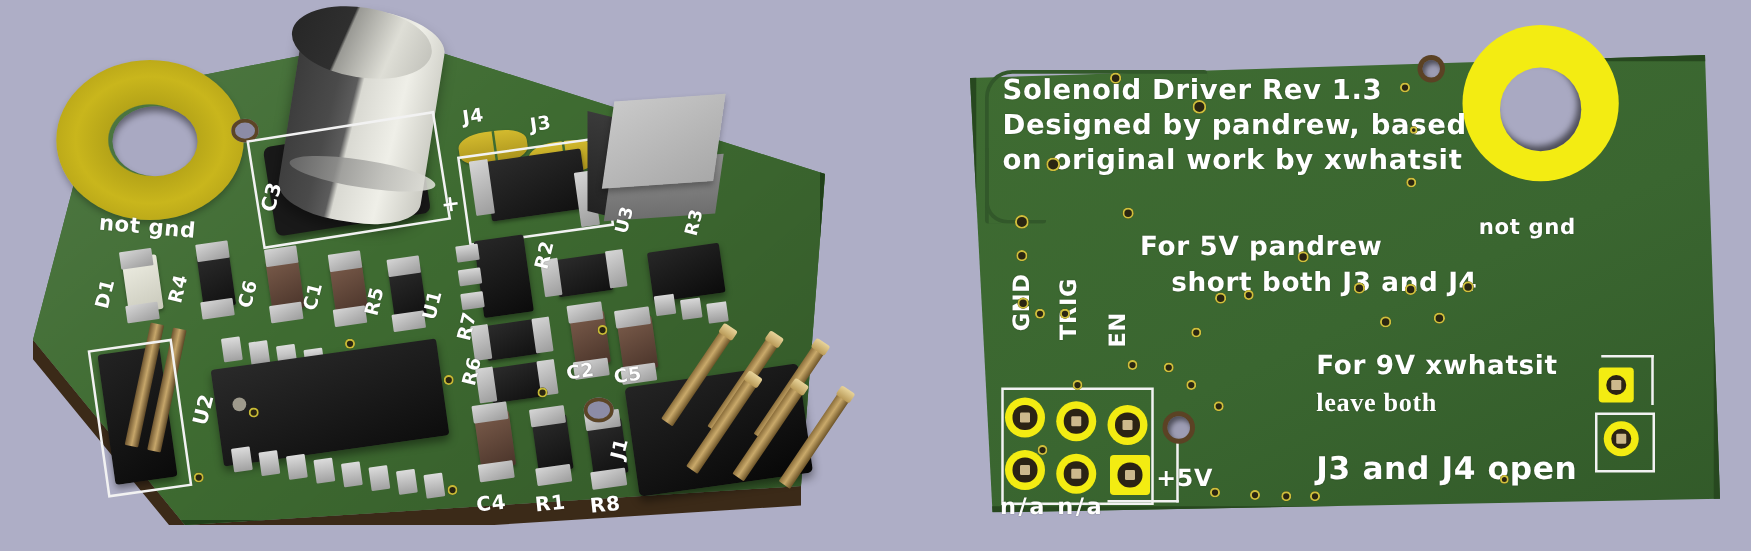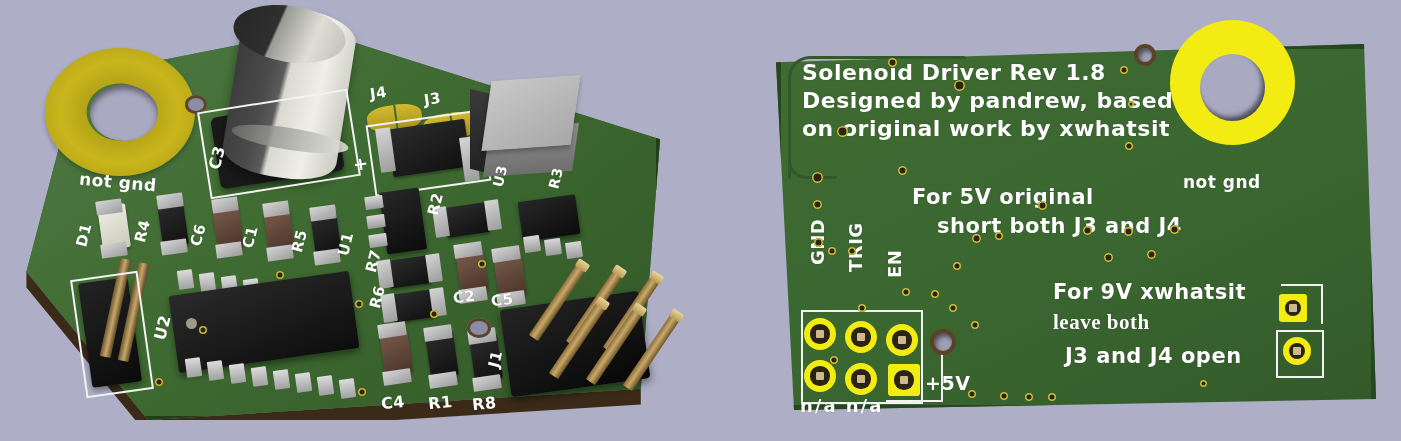--- a/index.html
+++ b/index.html
@@ -369,30 +369,30 @@
     <div class="pcb-right-border"></div>
 
     <div class="trace" style="left:88px;top:56px;width:175px;height:120px;border-right:none;border-bottom:none;border-top-left-radius:22px;"></div>
     <div class="trace" style="left:88px;top:118px;width:46px;height:58px;border-right:none;border-top:none;border-bottom-left-radius:18px;"></div>
 
     <div class="ring-right"></div>
     <div class="ring-right-hole"></div>
     <div class="silk" style="left:483px;top:172px;font-size:17px;">not gnd</div>
     <div class="npth" style="left:438px;top:48px;width:14px;height:14px;"></div>
 
-    <div class="silk" style="left:102px;top:60px;font-size:22px;">Solenoid Driver Rev 1.8</div>
+    <div class="silk" style="left:102px;top:60px;font-size:22px;">Solenoid Driver Rev 1.3</div>
     <div class="silk" style="left:102px;top:116px;font-size:22px;">on original work by xwhatsit</div>
     <div class="silk" style="left:102px;top:88px;font-size:22px;">Designed by pandrew, based</div>
 
-    <div class="silk" style="left:212px;top:185px;font-size:21px;">For 5V original</div>
+    <div class="silk" style="left:212px;top:185px;font-size:21px;">For 5V pandrew</div>
     <div class="silk" style="left:237px;top:214px;font-size:21px;">short both J3 and J4</div>
 
     <div class="silk" style="left:353px;top:280px;font-size:21px;">For 9V xwhatsit</div>
     <div class="silk" style="left:353px;top:310px;font-size:21px;font-family:Liberation Serif, serif;">leave both</div>
-    <div class="silk" style="left:353px;top:344px;font-size:21px;margin-left:12px;">J3 and J4 open</div>
+    <div class="silk" style="left:353px;top:360px;font-size:25px;">J3 and J4 open</div>
 
     <div class="outline" style="left:101px;top:310px;width:118px;height:90px;border-width:2px;"></div>
     <div class="outline" style="left:186px;top:348px;width:55px;height:52px;border-width:2px;border-top:none;border-left:none;"></div>
 
     <div class="silk" style="left:107px;top:265px;font-size:18px;transform:rotate(-90deg);transform-origin:left top;">GND</div>
     <div class="silk" style="left:145px;top:272px;font-size:18px;transform:rotate(-90deg);transform-origin:left top;">TRIG</div>
     <div class="silk" style="left:184px;top:278px;font-size:18px;transform:rotate(-90deg);transform-origin:left top;">EN</div>
 
     <div class="thpad" style="left:104px;top:318px;width:32px;height:32px;">
         <span class="drill">

